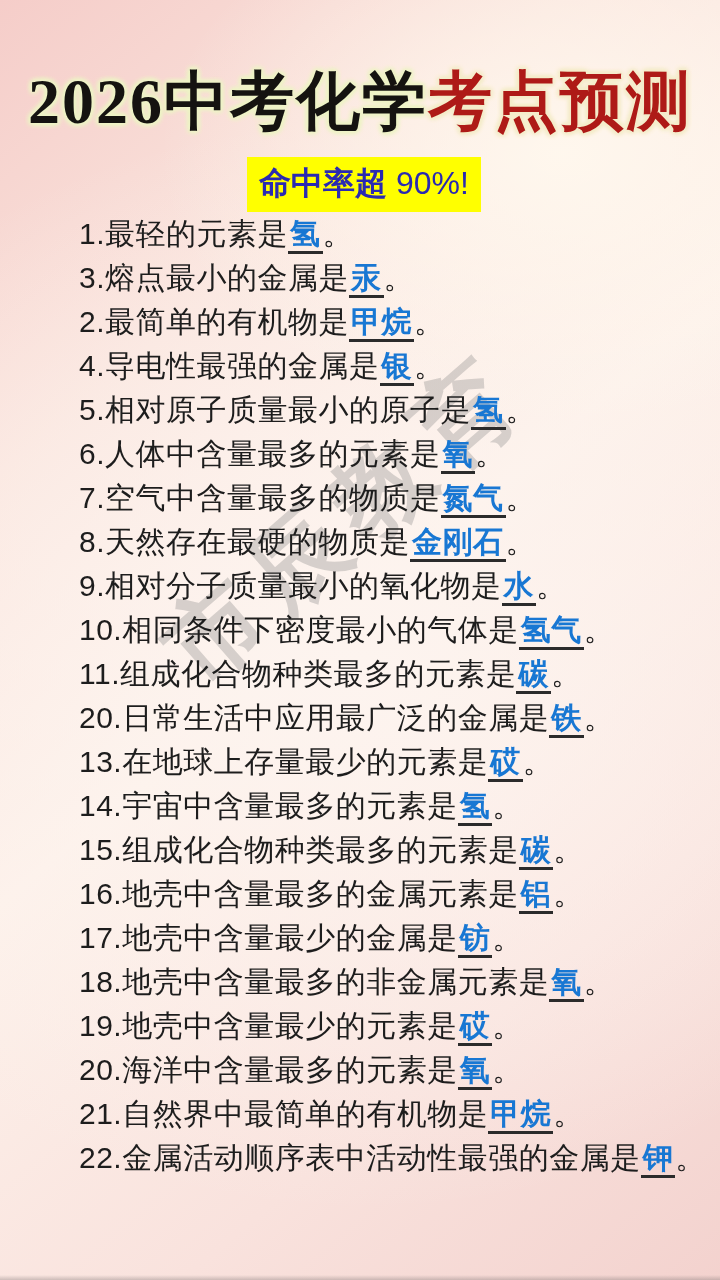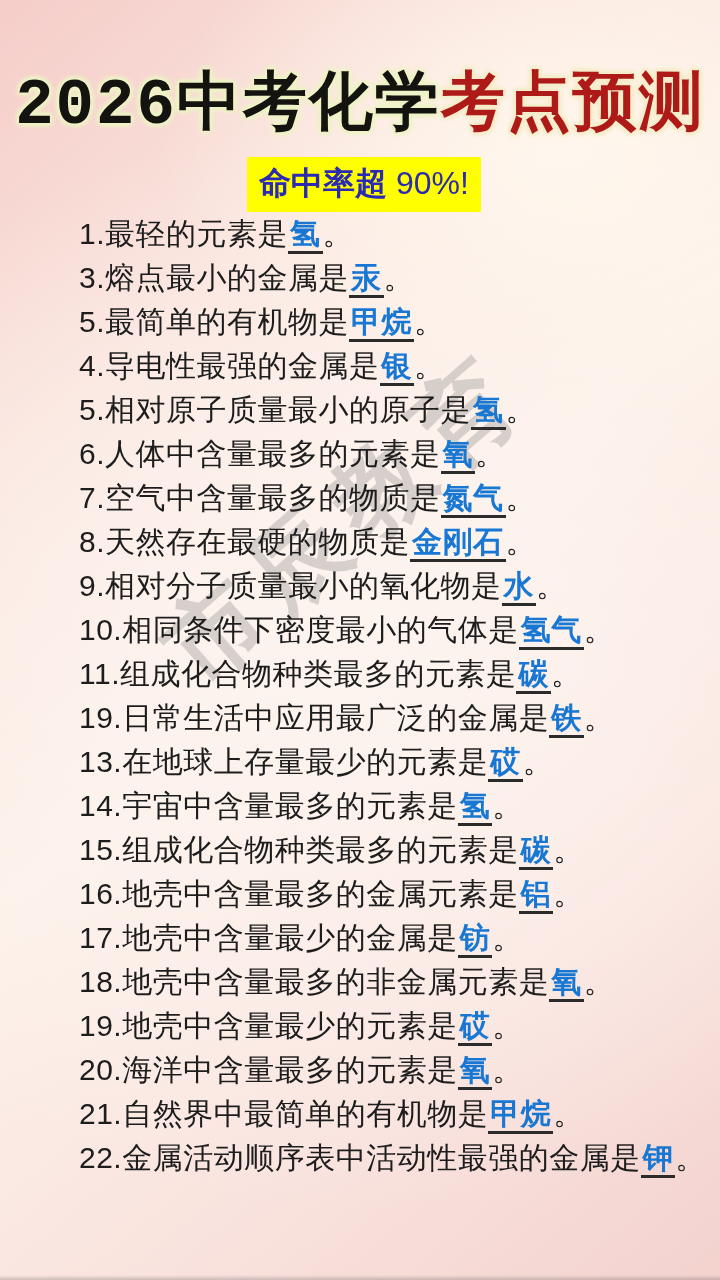--- a/index.html
+++ b/index.html
@@ -12,21 +12,21 @@
       radial-gradient(620px 420px at 78% 12%, rgba(255,248,238,0.95), rgba(255,248,238,0) 65%),
       radial-gradient(900px 760px at 50% 52%, #fdf4ef 0%, rgba(253,244,239,0) 72%),
       linear-gradient(140deg, #f5cdc9 0%, #fae4dd 25%, #fdf1ea 48%, #f9e2dd 76%, #f3d2ce 100%);
   }
   .poster { position: absolute; inset: 0; }
 
   
   .title-row {
     position: absolute; top: 58px; left: 0; right: 0;
     text-align: center;
-    font-family: Liberation Mono, monospace;
+    font-family: Liberation Serif, serif;
     font-weight: bold;
     font-size: 64px;
     letter-spacing: 2px;
     white-space: nowrap;
   }
   .title-black {
     color: #151310;
     text-shadow: 0 0 3px #eef3c6, 0 0 6px #eef3c6, 2px 2px 4px #eef3c6,
                  -2px -2px 4px #eef3c6, 2px -2px 4px #eef3c6, -2px 2px 4px #eef3c6;
   }
@@ -103,39 +103,39 @@
     <span class="subtitle">
       <span class="cn">命中率超</span><span class="num"> 90%!</span>
     </span>
   </div>
 
   <div class="facts">
   <div class="fact"><span>1.最轻的元素是</span><span class="answer">氢</span><span>。</span></div>
 
   <div class="fact"><span>3.熔点最小的金属是</span><span class="answer">汞</span><span>。</span></div>
 
-  <div class="fact"><span>5.最简单的有机物是</span><span class="answer">甲烷</span><span>。</span></div>
+  <div class="fact"><span>2.最简单的有机物是</span><span class="answer">甲烷</span><span>。</span></div>
 
   <div class="fact"><span>4.导电性最强的金属是</span><span class="answer">银</span><span>。</span></div>
 
   <div class="fact"><span>5.相对原子质量最小的原子是</span><span class="answer">氢</span><span>。</span></div>
 
   <div class="fact"><span>6.人体中含量最多的元素是</span><span class="answer">氧</span><span>。</span></div>
 
   <div class="fact"><span>7.空气中含量最多的物质是</span><span class="answer">氮气</span><span>。</span></div>
 
   <div class="fact"><span>8.天然存在最硬的物质是</span><span class="answer">金刚石</span><span>。</span></div>
 
   <div class="fact"><span>9.相对分子质量最小的氧化物是</span><span class="answer">水</span><span>。</span></div>
 
   <div class="fact"><span>10.相同条件下密度最小的气体是</span><span class="answer">氢气</span><span>。</span></div>
 
   <div class="fact"><span>11.组成化合物种类最多的元素是</span><span class="answer">碳</span><span>。</span></div>
 
-  <div class="fact"><span>19.日常生活中应用最广泛的金属是</span><span class="answer">铁</span><span>。</span></div>
+  <div class="fact"><span>20.日常生活中应用最广泛的金属是</span><span class="answer">铁</span><span>。</span></div>
 
   <div class="fact"><span>13.在地球上存量最少的元素是</span><span class="answer">砹</span><span>。</span></div>
 
   <div class="fact"><span>14.宇宙中含量最多的元素是</span><span class="answer">氢</span><span>。</span></div>
 
   <div class="fact"><span>15.组成化合物种类最多的元素是</span><span class="answer">碳</span><span>。</span></div>
 
   <div class="fact"><span>16.地壳中含量最多的金属元素是</span><span class="answer">铝</span><span>。</span></div>
 
   <div class="fact"><span>17.地壳中含量最少的金属是</span><span class="answer">钫</span><span>。</span></div>

